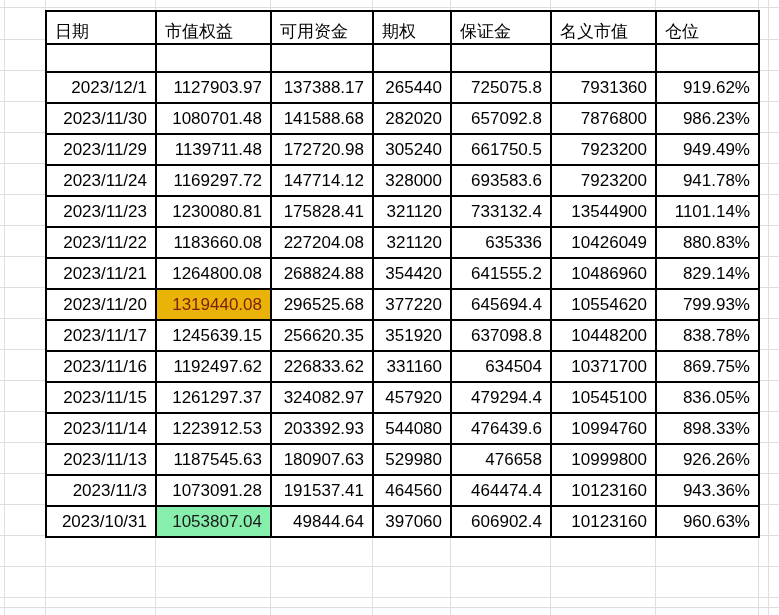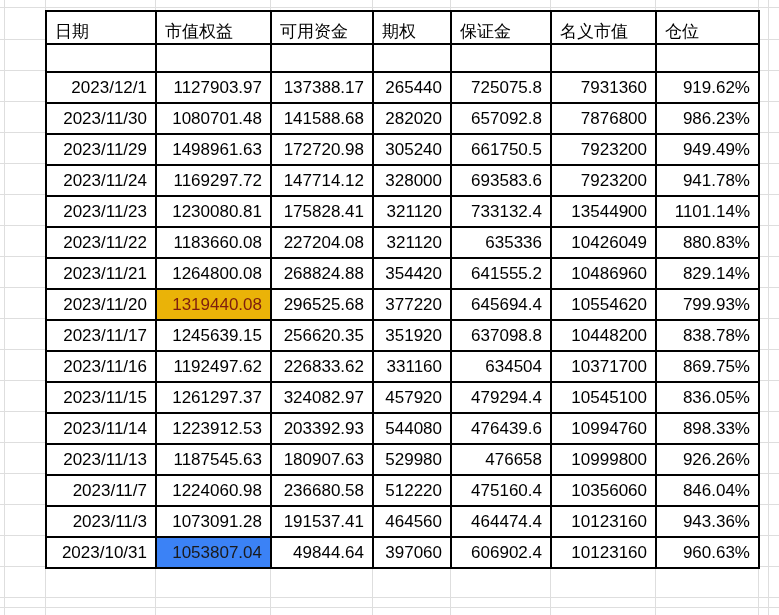--- a/index.html
+++ b/index.html
@@ -124,21 +124,21 @@
           <td>2023/11/30</td>
           <td>1080701.48</td>
           <td>141588.68</td>
           <td>282020</td>
           <td>657092.8</td>
           <td>7876800</td>
           <td>986.23%</td>
         </tr>
         <tr>
           <td>2023/11/29</td>
-          <td>1498961.63</td>
+          <td>1139711.48</td>
           <td>172720.98</td>
           <td>305240</td>
           <td>661750.5</td>
           <td>7923200</td>
           <td>949.49%</td>
         </tr>
         <tr>
           <td>2023/11/24</td>
           <td>1169297.72</td>
           <td>147714.12</td>
@@ -222,40 +222,31 @@
         <tr>
           <td>2023/11/13</td>
           <td>1187545.63</td>
           <td>180907.63</td>
           <td>529980</td>
           <td>476658</td>
           <td>10999800</td>
           <td>926.26%</td>
         </tr>
         <tr>
-          <td>2023/11/7</td>
-          <td>1224060.98</td>
-          <td>236680.58</td>
-          <td>512220</td>
-          <td>475160.4</td>
-          <td>10356060</td>
-          <td>846.04%</td>
-        </tr>
-        <tr>
           <td>2023/11/3</td>
           <td>1073091.28</td>
           <td>191537.41</td>
           <td>464560</td>
           <td>464474.4</td>
           <td>10123160</td>
           <td>943.36%</td>
         </tr>
         <tr>
           <td>2023/10/31</td>
-          <td style="background-color: #3b82f6; color: rgb(26, 26, 26);">1053807.04</td>
+          <td style="background-color: #86efac; color: rgb(26, 26, 26);">1053807.04</td>
           <td>49844.64</td>
           <td>397060</td>
           <td>606902.4</td>
           <td>10123160</td>
           <td>960.63%</td>
         </tr>
       </tbody>
   </table>
 
 </div>

